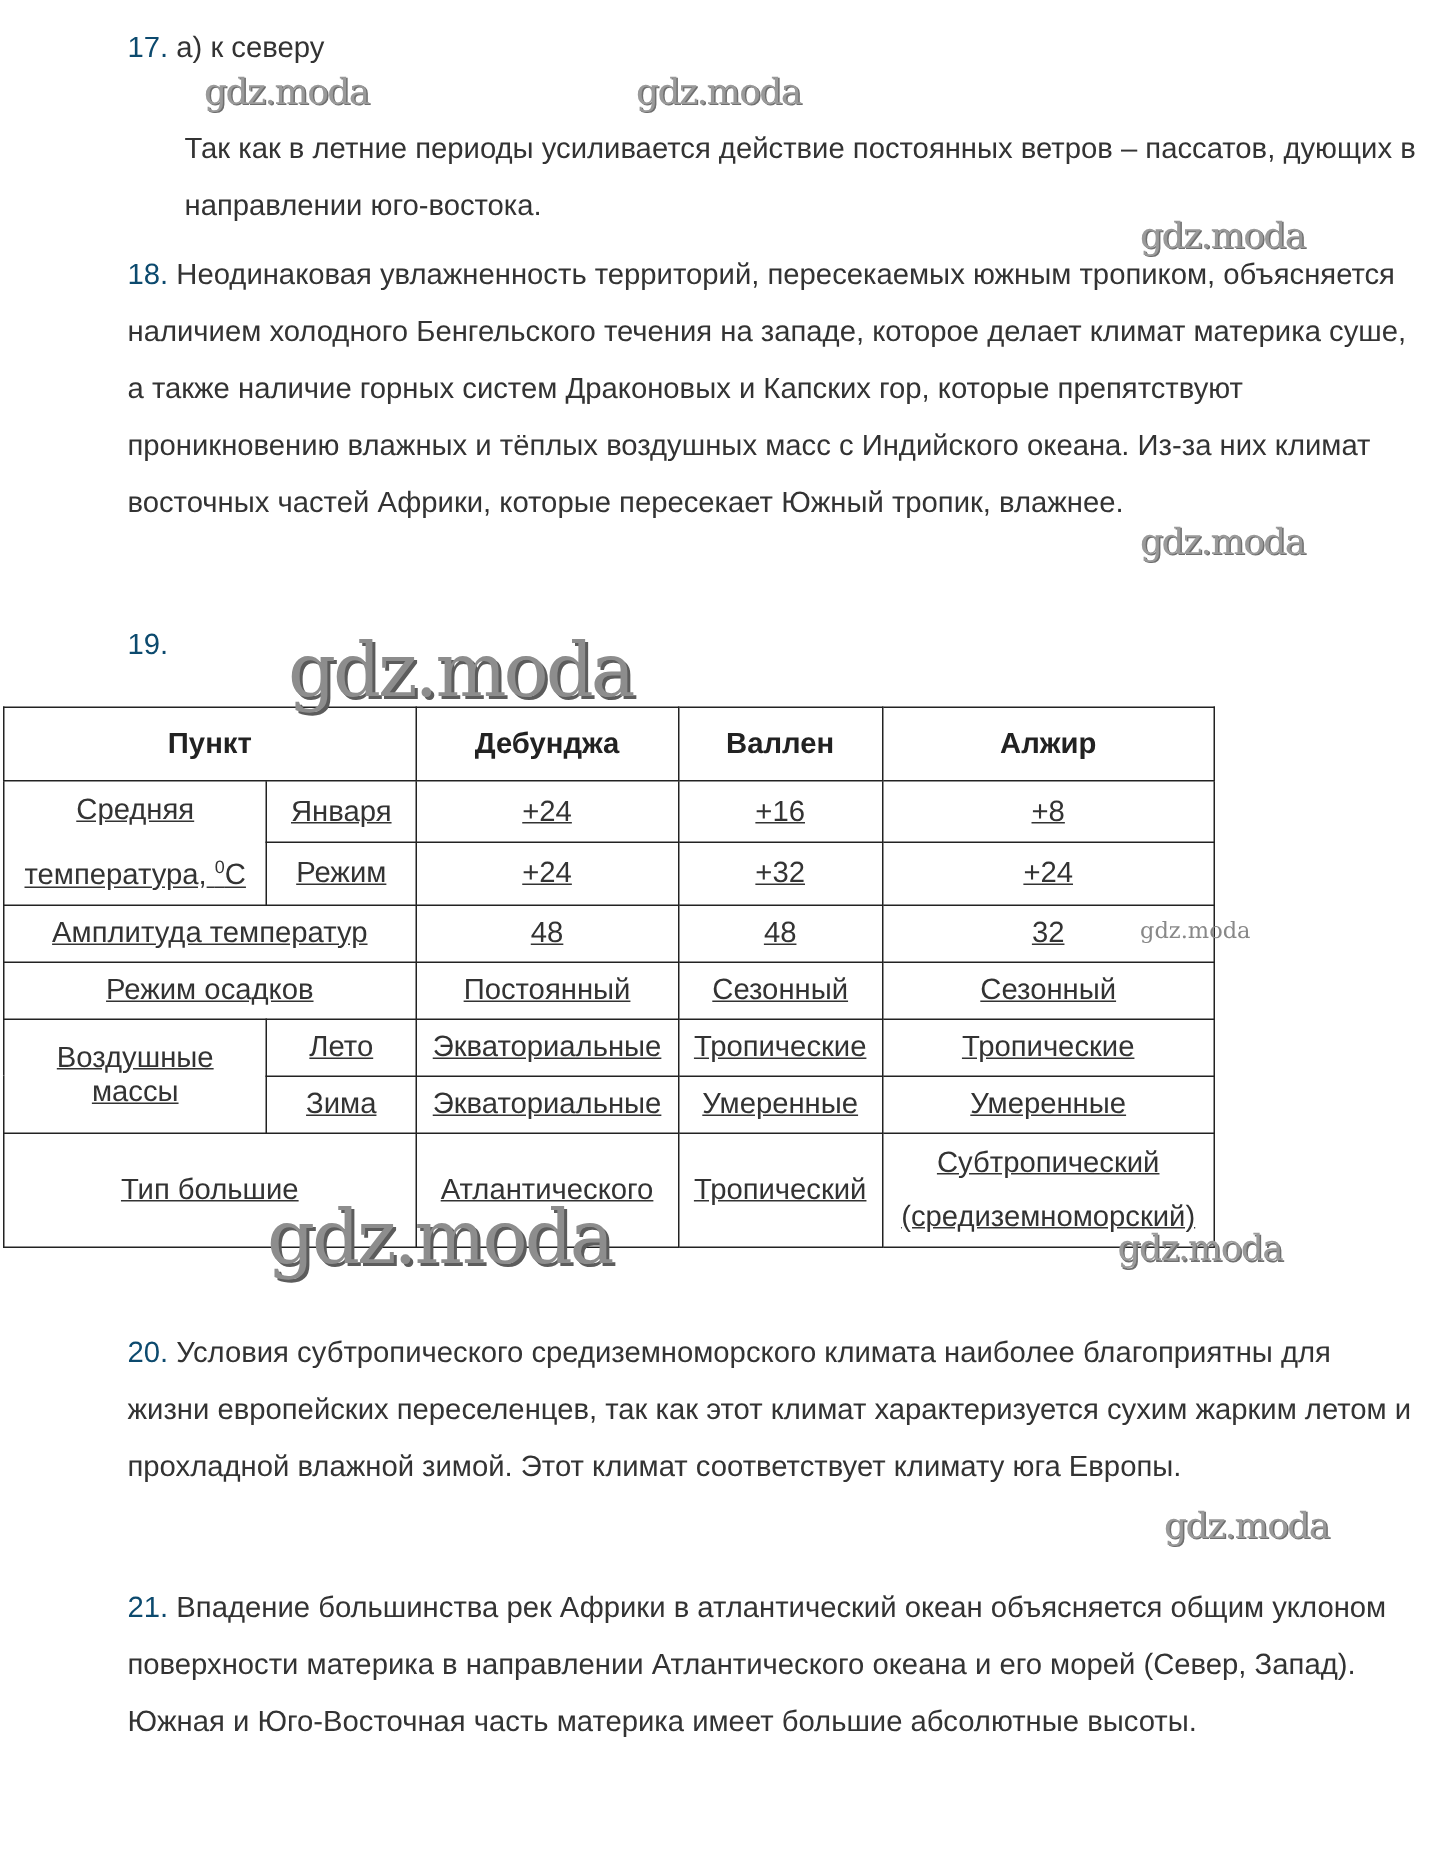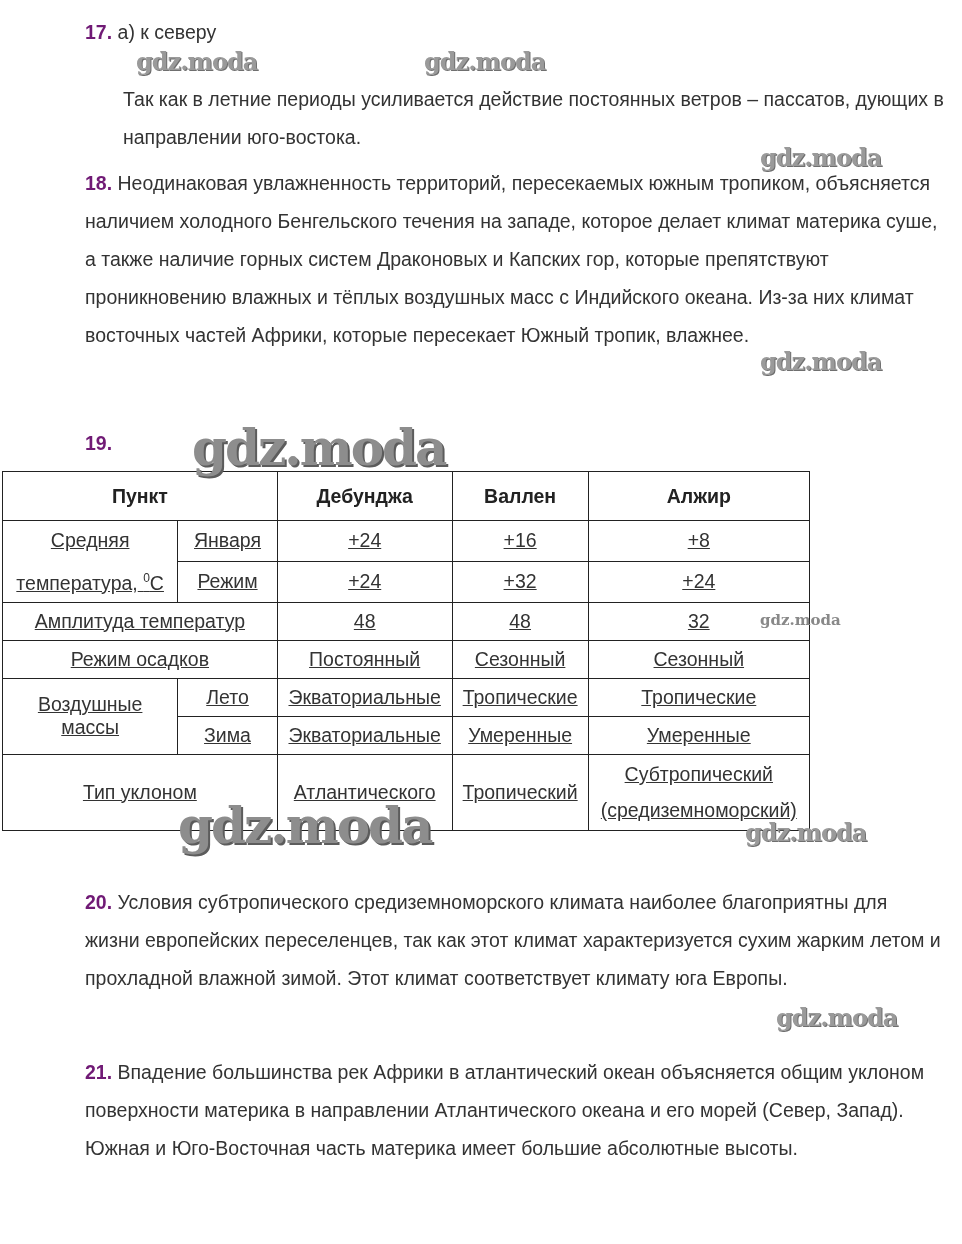--- a/index.html
+++ b/index.html
@@ -1,21 +1,21 @@
 <!DOCTYPE html>
 <html><head>
 <meta charset="utf-8">
 <style>
   html, body { margin: 0; padding: 0; background: #ffffff; }
   body { width: 962px; height: 1244px; position: relative; overflow: hidden;
          font-family: "Liberation Sans", sans-serif; color: #333333; }
   .para { position: absolute; left: 85px; width: 860px; font-size: 19.5px; line-height: 38px; }
-  .num { font-weight: bold; color: #701a75; }
+  .num { font-weight: normal; color: #0c4a6e; }
   .indent { padding-left: 38px; }
-  .wm { position: absolute; font-family: "DejaVu Serif", serif; font-weight: bold; color: #9a9a9a;
+  .wm { position: absolute; font-family: "DejaVu Serif", serif; font-weight: normal; color: #9a9a9a;
         letter-spacing: -1px; text-shadow: 1px 1px 0 #6f6f6f; white-space: nowrap; }
   .wm.small { font-size: 24px; }
   .wm.big { font-size: 50px; color: #8d8d8d; text-shadow: 2px 2px 0 #5c5c5c; letter-spacing: -2px; }
   .wm.tiny { font-size: 15px; color: #888; text-shadow: none; letter-spacing: 0; }
   table.clim { position: absolute; left: 2px; top: 471px; width: 808px; border-collapse: collapse;
                font-size: 19.5px; color: #333; }
   table.clim td, table.clim th { border: 1px solid #222; text-align: center; padding: 0 4px; }
   table.clim th { font-weight: bold; height: 48px; color: #222; }
   table.clim td { height: 37px; text-decoration: underline; }
   .sup { font-size: 12px; vertical-align: super; }
@@ -27,21 +27,21 @@
   <span class="num">17.</span>
   <span>а) к северу</span>
 </div>
 <div class="para indent" style="top:80px; width:822px;">Так как в летние периоды усиливается действие постоянных ветров – пассатов, дующих в направлении юго-востока.</div>
 
 <div class="para" style="top:164px;">
   <span class="num">18.</span>
   <span>Неодинаковая увлажненность территорий, пересекаемых южным тропиком, объясняется наличием холодного Бенгельского течения на западе, которое делает климат материка суше, а также наличие горных систем Драконовых и Капских гор, которые препятствуют проникновению влажных и тёплых воздушных масс с Индийского океана. Из-за них климат восточных частей Африки, которые пересекает Южный тропик, влажнее.</span>
 </div>
 
-<div class="para" style="top:424px;">
+<div class="para" style="top:411px;">
   <span class="num">19.</span>
 </div>
 
 <table class="clim">
   <colgroup>
     <col style="width:232px">
       <col style="width:129px">
       <col style="width:192px">
       <col style="width:151px">
       <col style="width:242px">
@@ -89,21 +89,21 @@
     <td>Тропические</td>
     <td>Тропические</td>
   </tr>
   <tr>
     <td>Зима</td>
     <td>Экваториальные</td>
     <td>Умеренные</td>
     <td>Умеренные</td>
   </tr>
   <tr style="height:76px;">
-    <td colspan="2">Тип уклоном</td>
+    <td colspan="2">Тип большие</td>
     <td>Атлантического</td>
     <td>Тропический</td>
     <td style="line-height:36px;">
       <span>Субтропический</span><br>
       <span>(средиземноморский)</span>
     </td>
   </tr>
 </tbody>
   </table>
 

